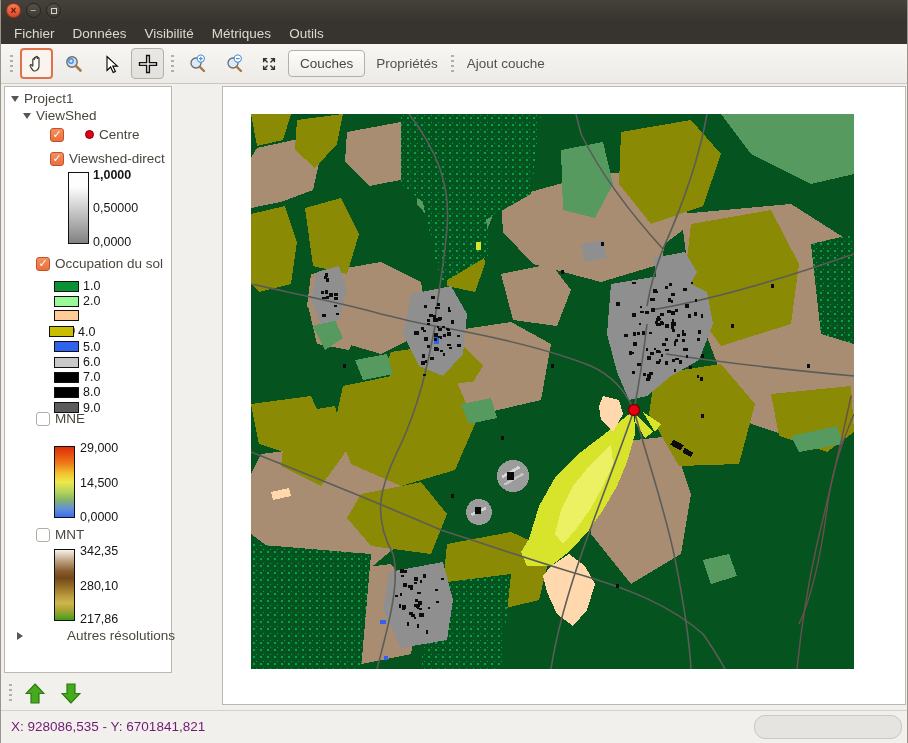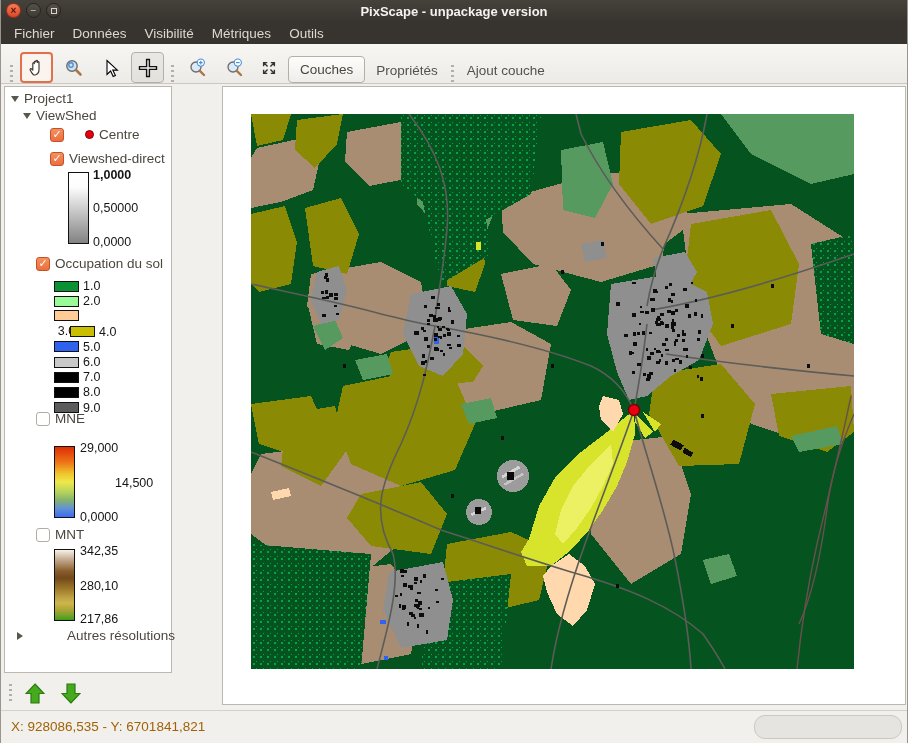--- a/index.html
+++ b/index.html
@@ -20,21 +20,21 @@
   .title-text { width:100%; text-align:center; color:#f4f2ee; font-weight:bold; font-size:13px; }
 
   
   .menubar { position:absolute; left:0; top:22px; width:100%; height:22px;
              background:#37342f; display:flex; align-items:center; padding-left:4px; }
   .menu-item { color:#ddd8d0; padding:2px 9px; font-size:13.5px; cursor:default; }
 
   
   .toolbar { position:absolute; left:0; top:44px; width:100%; height:40px;
              background:linear-gradient(#f7f6f3,#edebe7); border-bottom:1px solid #ccc8c1;
-             display:flex; align-items:flex-end; padding-left:4px; }
+             display:flex; align-items:center; padding-left:4px; }
   .grip { width:3px; height:18px; margin:0 5px;
           background:repeating-linear-gradient(#b3afa7 0 2px, transparent 2px 5px); }
   .tbtn { width:33px; height:31px; border-radius:4px; display:flex; align-items:center;
           justify-content:center; margin:0 2px; border:1px solid transparent; }
   .tbtn.active-orange { border:2px solid #e0714a; background:#fbf4ee; }
   .tbtn.pressed { border:1px solid #b4b0a8; background:linear-gradient(#eae8e4,#e3e1dc); }
   .tab-btn { border:1px solid #b4b0a8; border-radius:4px; background:linear-gradient(#fdfdfc,#efede9);
              padding:5px 11px; font-size:13.5px; color:#4a463f; margin:0 3px; }
   .flat-label { padding:5px 8px; font-size:13.5px; color:#55514a; }
 
@@ -67,41 +67,40 @@
   .cls-row { position:absolute; display:flex; align-items:center; gap:4px; }
   .cls-swatch { width:25px; height:11px; border:1px solid #111; display:inline-block; }
   .cls-label { color:#151515; font-size:12.5px; line-height:12px; }
 
   
   .arrow-btn { width:24px; height:24px; margin:0 6px; display:flex; align-items:center; justify-content:center; }
 
   
   .statusbar { position:absolute; left:0; top:710px; width:100%; height:33px;
                background:#f2f0ec; border-top:1px solid #d4d1cb; }
-  .status-text { position:absolute; left:10px; top:8px; font-size:13.5px; color:#a16207; }
+  .status-text { position:absolute; left:10px; top:8px; font-size:13.5px; color:#701a75; }
   .progress { position:absolute; right:5px; top:4px; width:148px; height:24px; border-radius:11px;
               background:#e6e4e0; border:1px solid #cbc8c2; }
 
   svg { display:block; }
   .mapsvg { position:absolute; left:28px; top:27px; }
 </style>
 </head>
 <body>
 
 <div class="window">
 
   <div class="titlebar">
     <div class="win-btns">
       <span class="wbtn close">×</span>
       <span class="wbtn">−</span>
       <span class="wbtn">
           <span class="maxbox"></span>
         </span>
     </div>
-    <div class="title-text">PixScape - unpackage version</div>
   </div>
 
   <div class="menubar">
 
   <span class="menu-item">Fichier</span>
       <span class="menu-item">Données</span>
       <span class="menu-item">Visibilité</span>
       <span class="menu-item">Métriques</span>
       <span class="menu-item">Outils</span>
     </div>
@@ -223,21 +222,21 @@
         <div class="cls-row" style="left: 49px; top: 208.2px;">
           <span class="cls-swatch" style="background: rgb(153, 251, 152);"></span>
           <span class="cls-label">2.0</span>
         </div>
 
         <div class="cls-row" style="left: 49px; top: 223.4px; flex-direction: column;">
           <span class="cls-swatch" style="background: rgb(255, 203, 151);"></span>
           <span class="cls-label">3.0</span>
         </div>
 
-        <div class="cls-row" style="left: 65px; top: 238.6px; align-items: center;">
+        <div class="cls-row" style="left: 44px; top: 238.6px; align-items: center;">
           <span class="cls-swatch" style="background: rgb(201, 191, 0);"></span>
           <span class="cls-label">4.0</span>
         </div>
 
         <div class="cls-row" style="left: 49px; top: 253.8px;">
           <span class="cls-swatch" style="background: rgb(47, 98, 238);"></span>
           <span class="cls-label">5.0</span>
         </div>
 
         <div class="cls-row" style="left: 49px; top: 269px;">
@@ -260,21 +259,21 @@
           <span class="cls-label">9.0</span>
         </div>
       </div>
 
     <div class="trow" style="left:31px; top:324px;">
       <span class="cbx"></span>
       <span>MNE</span>
     </div>
     <div class="ramp grad-mne" style="left:49px; top:359px; height:72px;"></div>
     <span class="ramp-label" style="left:75px; top:355px;">29,000</span>
-    <span class="ramp-label" style="left:75px; top:390px;margin-left:35px;">14,500</span>
+    <span class="ramp-label" style="left:75px; top:390px;">14,500</span>
     <span class="ramp-label" style="left:75px; top:424px;">0,0000</span>
 
     <div class="trow" style="left:31px; top:440px;">
       <span class="cbx"></span>
       <span>MNT</span>
     </div>
     <div class="ramp grad-mnt" style="left:49px; top:462px; height:72px;"></div>
     <span class="ramp-label" style="left:75px; top:458px;">342,35</span>
     <span class="ramp-label" style="left:75px; top:493px;">280,10</span>
     <span class="ramp-label" style="left:75px; top:526px;">217,86</span>

